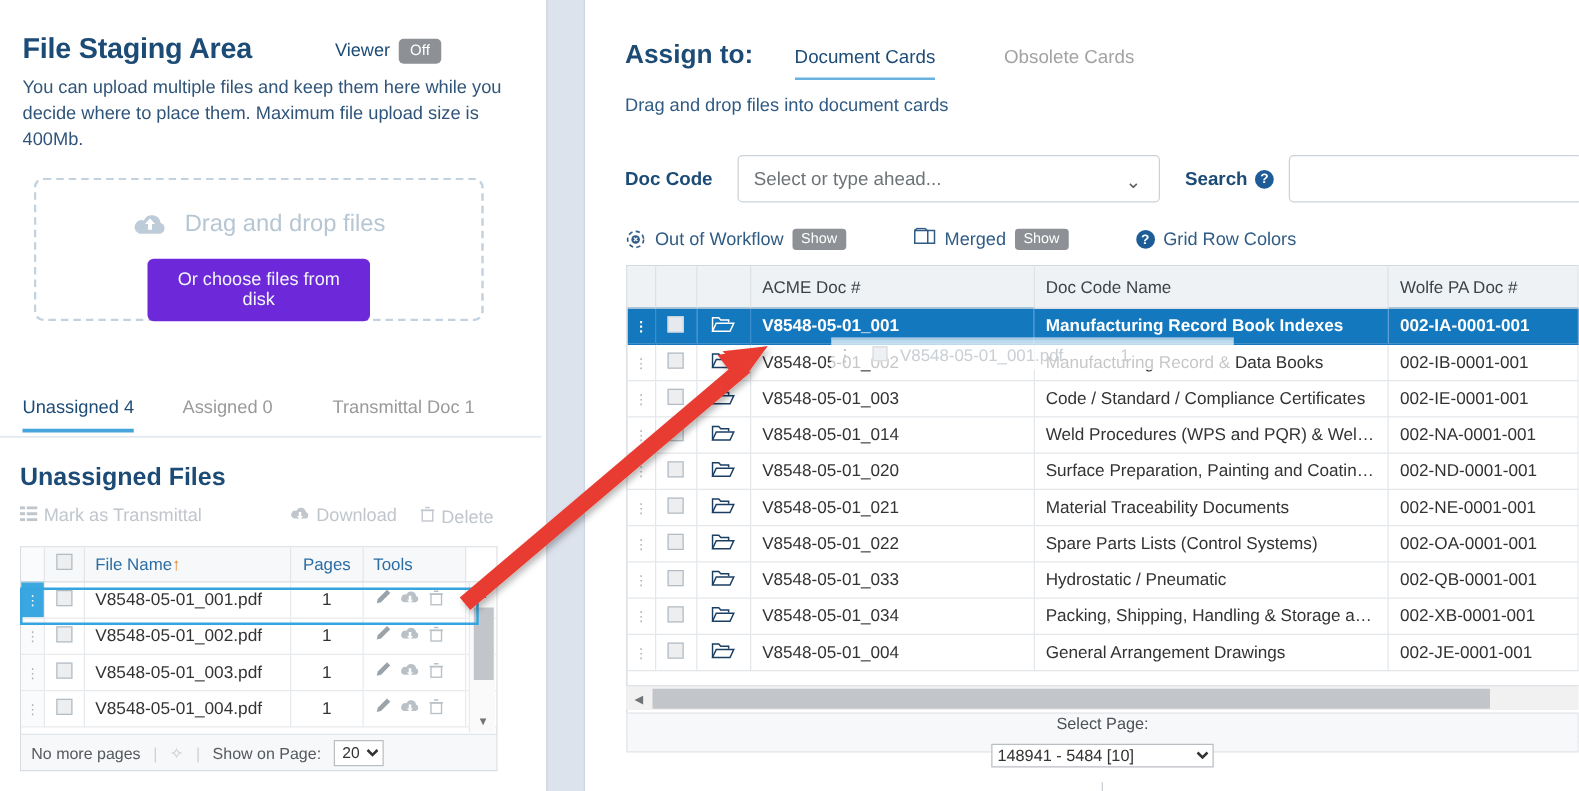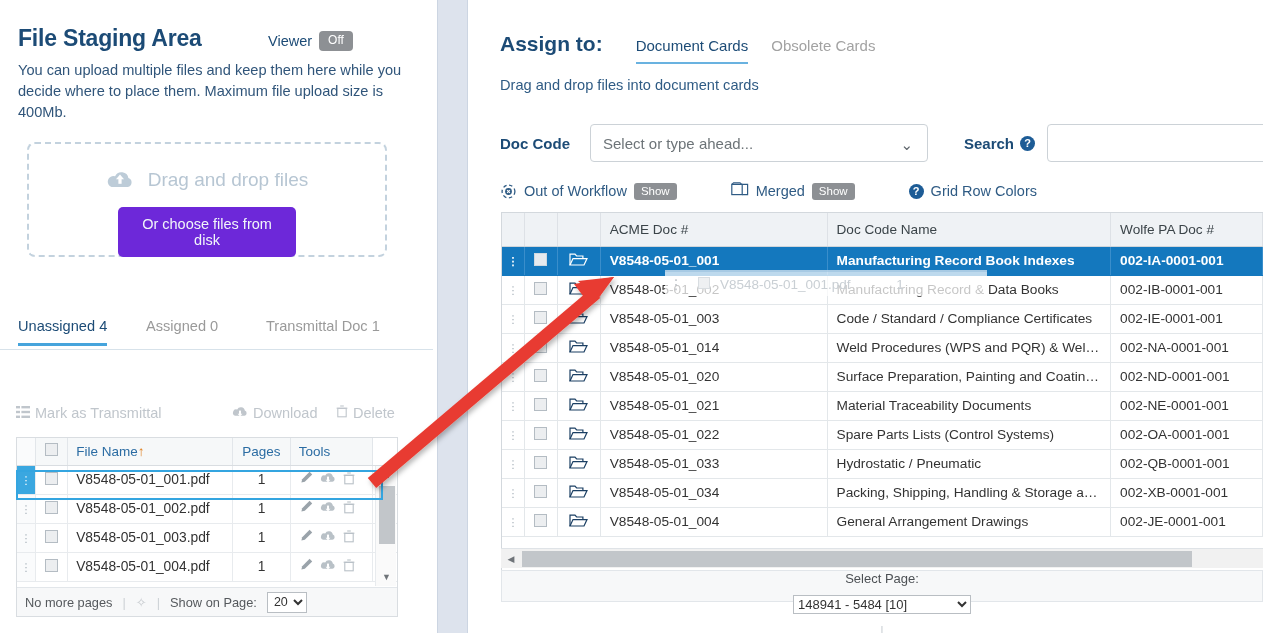--- a/index.html
+++ b/index.html
@@ -116,33 +116,33 @@
     border:1px solid #b9bec3; background:#fff; color:#333;
   }
 
   
   .right-panel { position:absolute; left:468px; top:0; width:795px; height:633px; }
 
   .assign-row { position:absolute; left:32px; top:32px; height:28px; display:flex; align-items:baseline; gap:0; }
   .assign-title { font-size:21px; font-weight:bold; color:#1c4b76; }
   .rtab { font-size:15px; padding:0 0 8px; cursor:pointer; }
   .rtab-0 { margin-left:33px; color:#1c4b76; border-bottom:2px solid #69b2e0; }
-  .rtab-1 { margin-left:23px; color:#a2a2a2; }
+  .rtab-1 { margin-left:55px; color:#a2a2a2; }
 
   .rp-desc { position:absolute; left:32px; top:77px; font-size:14.6px; color:#2f5b84; }
 
   .doccode-row { position:absolute; left:32px; top:124px; display:flex; align-items:center; }
   .doccode-label { font-size:15px; font-weight:bold; color:#1c4b76; width:90px; }
   .dd-select {
     width:338px; height:38px; border:1px solid #ccd2d7; border-radius:4px;
     background:#fff; display:flex; align-items:center; padding:0 12px;
     font-size:15px; color:#6d7478; position:relative; cursor:pointer;
   }
   .dd-caret { position:absolute; right:14px; top:11px; color:#5c6369; font-size:15px; }
-  .search-label { margin-left:36px; font-size:15px; font-weight:bold; color:#1c4b76;
+  .search-label { margin-left:20px; font-size:15px; font-weight:bold; color:#1c4b76;
                   display:flex; align-items:center; gap:6px; }
   .q-badge { display:inline-flex; align-items:center; justify-content:center;
              width:15px; height:15px; border-radius:50%; background:#1d5c96; color:#fff;
              font-size:11px; font-weight:bold; }
   .search-input {
     margin-left:12px; width:265px; height:38px; border:1px solid #ccd2d7; border-radius:4px;
     background:#fff; font-family:inherit; font-size:14px; padding:0 10px; color:#333;
   }
 
   .flagbar { position:absolute; left:32px; top:182px; display:flex; align-items:center; gap:12px; font-size:14.5px; color:#2f5b84;}
@@ -241,20 +241,21 @@
       </div>
       <button class="dz-btn">Or choose files from disk</button>
     </div>
 
     <div class="tabs">
       <div class="tab tab-0 active">Unassigned 4</div>
       <div class="tab tab-1">Assigned 0</div>
       <div class="tab tab-2">Transmittal Doc 1</div>
     </div>
 
+    <div class="lp-subtitle">Unassigned Files</div>
 
     <div class="action-bar">
       <span class="act act-mark">
         <span>
           <svg width="14" height="12" viewBox="0 0 14 12" fill="#c0c6cc">
               <rect x="0" y="0" width="4" height="2.4"></rect>
               <rect x="0" y="4.8" width="4" height="2.4"></rect>
               <rect x="0" y="9.6" width="4" height="2.4"></rect>
               <rect x="5.4" y="0" width="8.6" height="2.4"></rect>
               <rect x="5.4" y="4.8" width="8.6" height="2.4"></rect>

